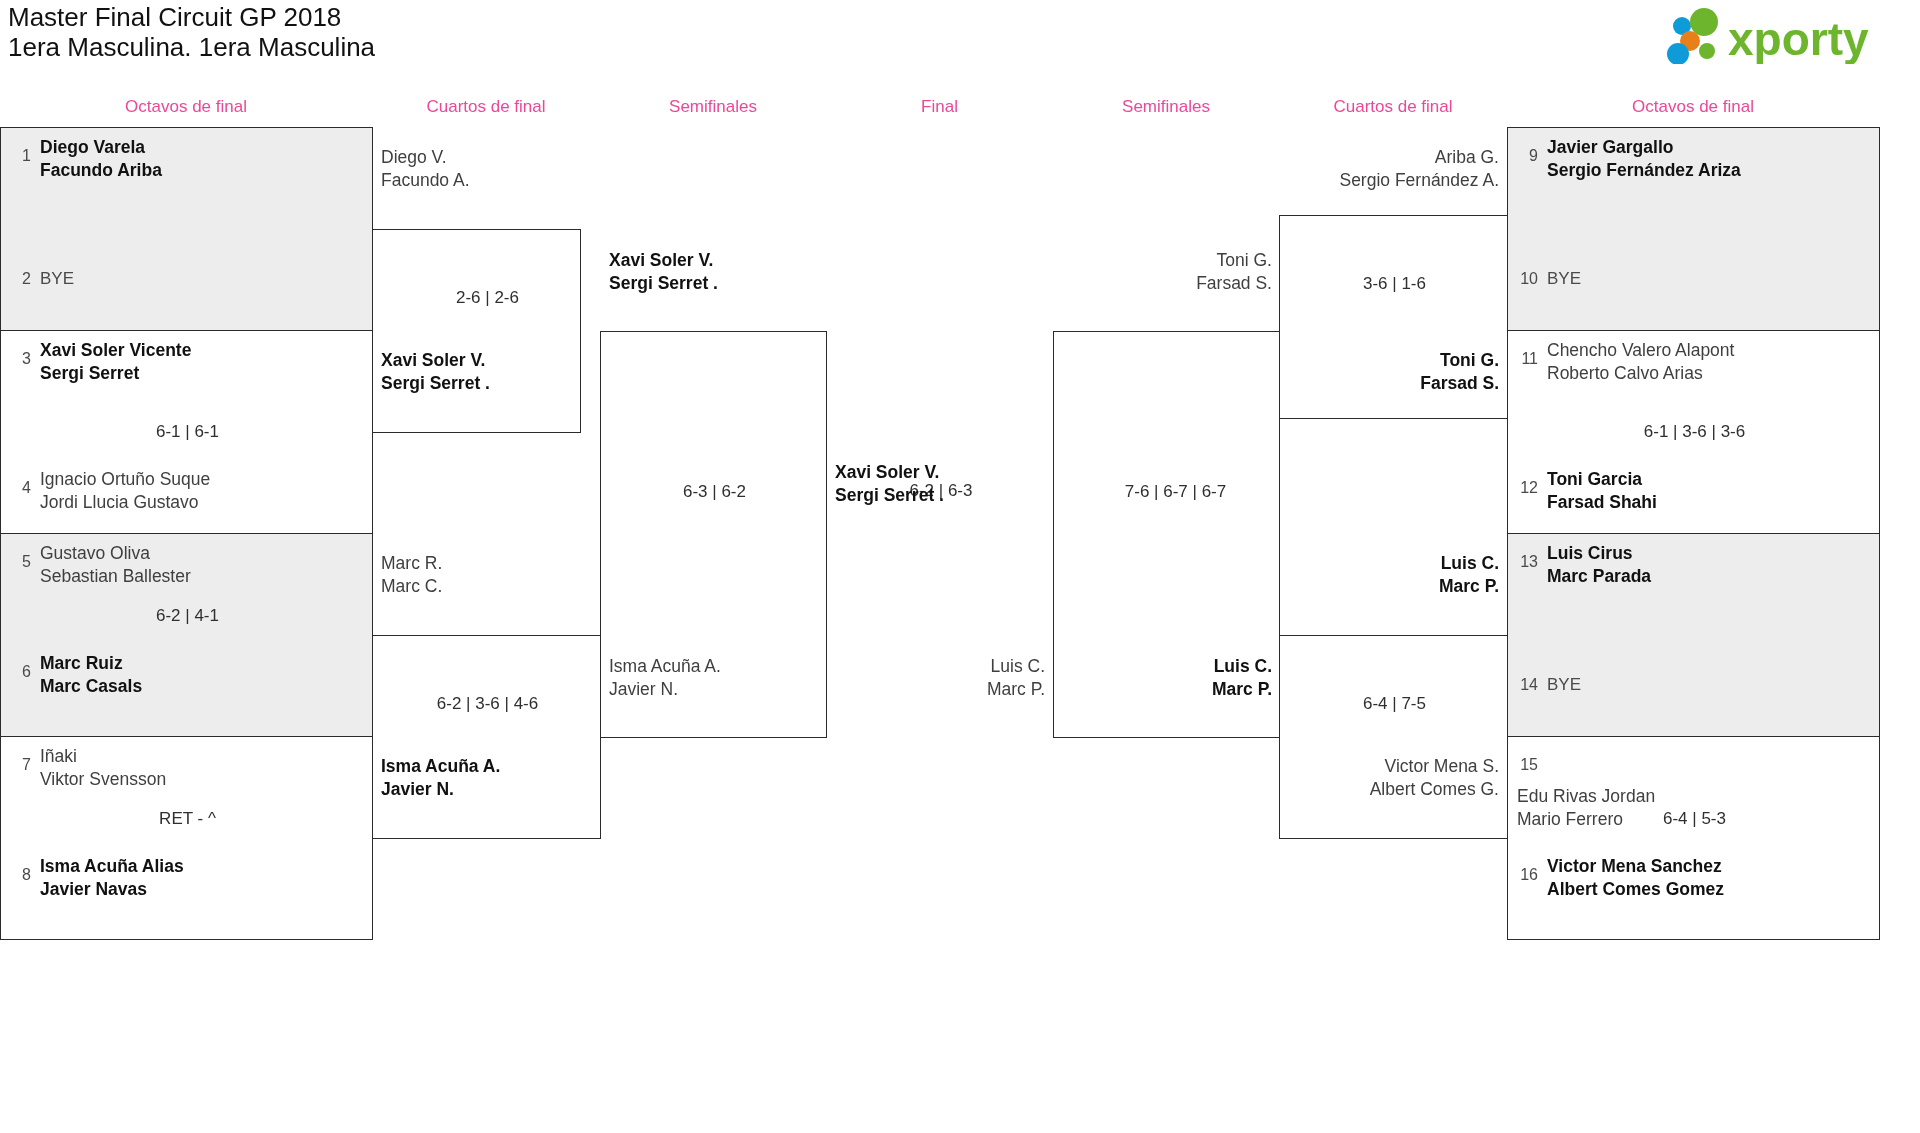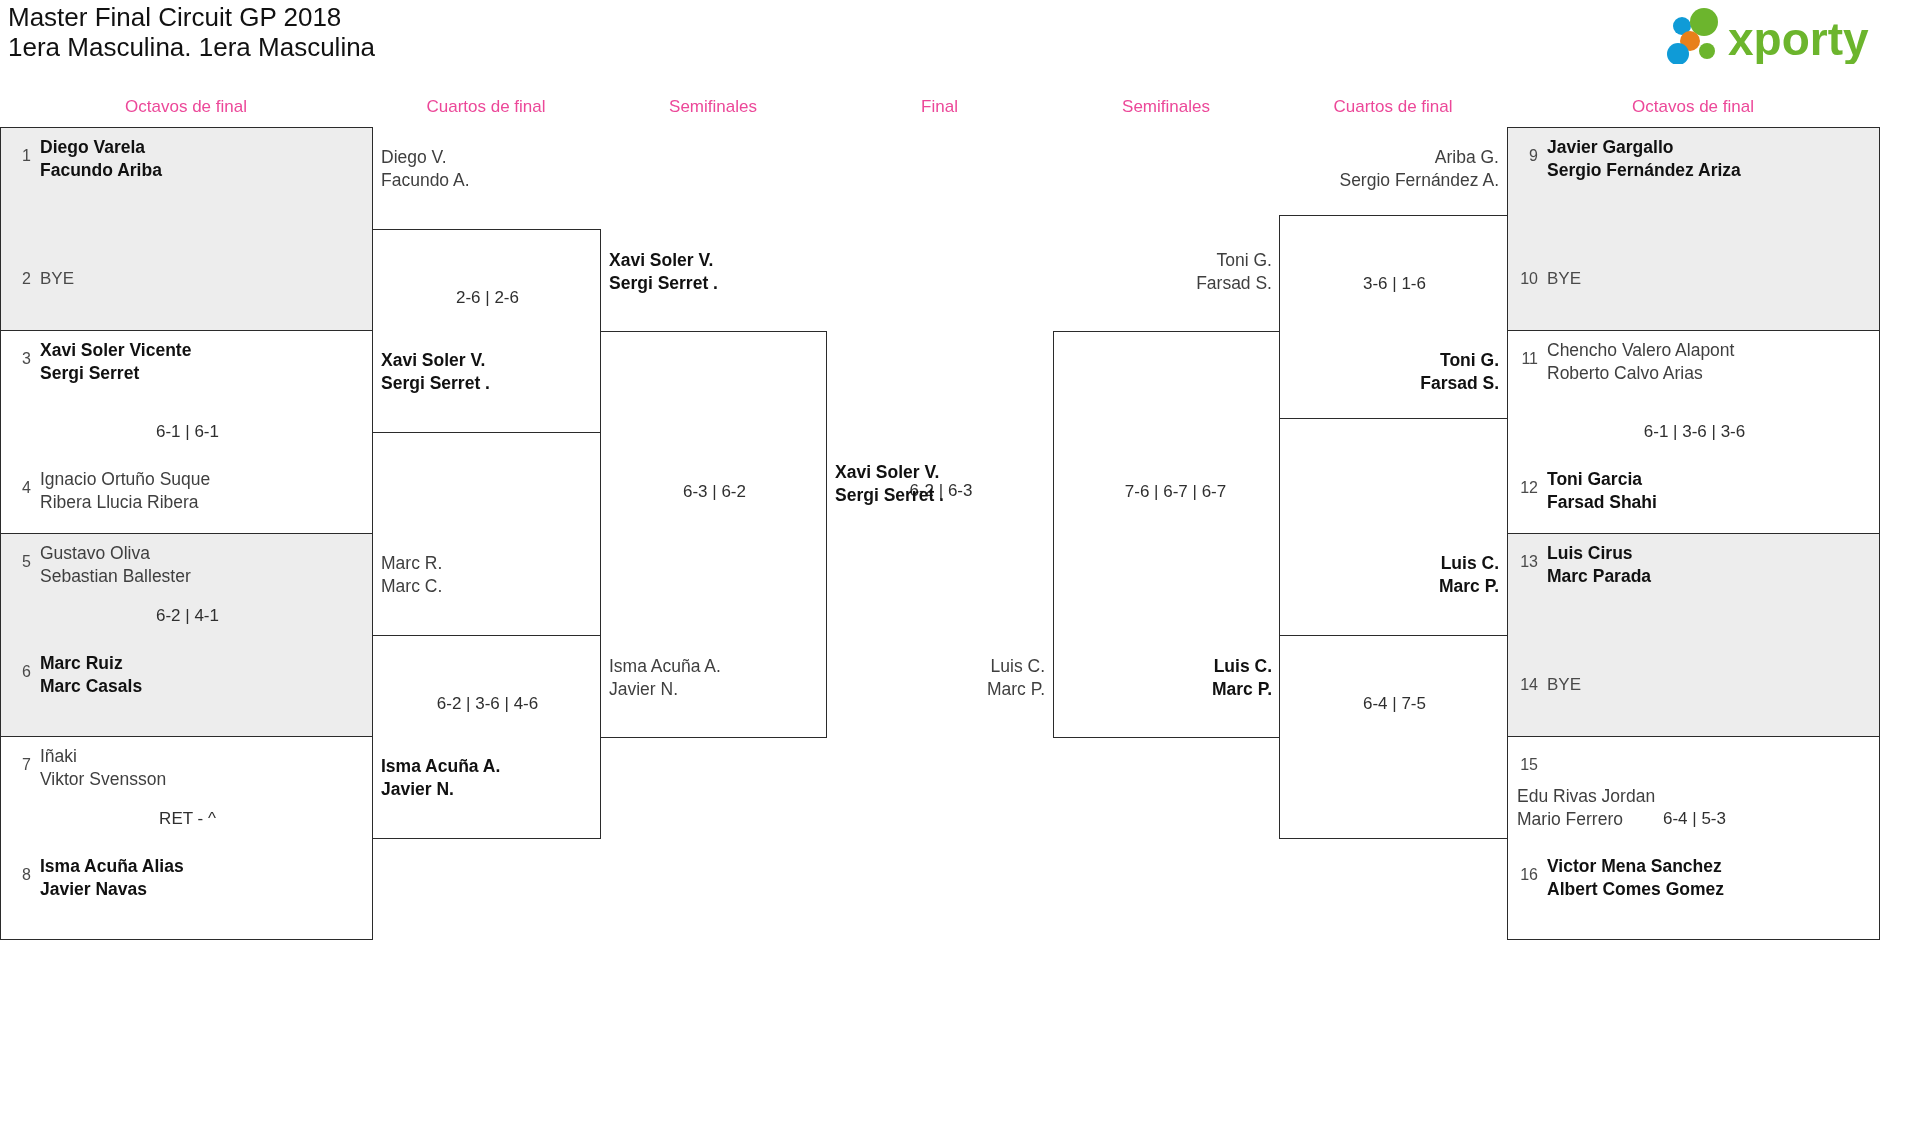--- a/index.html
+++ b/index.html
@@ -110,21 +110,21 @@
       <div class="seed-names">
         <div class="nm win">Xavi Soler Vicente</div>
         <div class="nm win">Sergi Serret</div>
       </div>
     </div>
     <div class="score" style="left:0px;top:91px;width:373px;">6-1 | 6-1</div>
     <div class="seed" style="left:0px;top:137px;">
       <div class="seed-num">4</div>
       <div class="seed-names">
         <div class="nm lose">Ignacio Ortuño Suque</div>
-        <div class="nm lose">Ribera Llucia Ribera</div>
+        <div class="nm lose">Jordi Llucia Gustavo</div>
       </div>
     </div>
   </div>
 
   <div class="mbox shade" style="left:0px;top:533px;width:373px;height:204px;">
     <div class="seed" style="left:0px;top:8px;">
       <div class="seed-num">5</div>
       <div class="seed-names">
         <div class="nm lose">Gustavo Oliva</div>
         <div class="nm lose">Sebastian Ballester</div>
@@ -151,21 +151,21 @@
     <div class="score" style="left:0px;top:72px;width:373px;">RET - ^</div>
     <div class="seed" style="left:0px;top:118px;">
       <div class="seed-num">8</div>
       <div class="seed-names">
         <div class="nm win">Isma Acuña Alias</div>
         <div class="nm win">Javier Navas</div>
       </div>
     </div>
   </div>
 
-  <div class="mbox plain" style="left:372px;top:229px;width:229px;height:204px;">
+  <div class="mbox plain" style="left:372px;top:229px;width:209px;height:204px;">
     <div class="score" style="left:0px;top:58px;width:229px;">2-6 | 2-6</div>
   </div>
   <div class="adv" style="left:381px;top:146px;">
     <div class="nm lose">Diego V.</div>
     <div class="nm lose">Facundo A.</div>
   </div>
   <div class="adv" style="left:381px;top:349px;">
     <div class="nm win">Xavi Soler V.</div>
     <div class="nm win">Sergi Serret .</div>
   </div>
@@ -230,20 +230,24 @@
     <div class="nm win">Farsad S.</div>
   </div>
 
   <div class="mbox plain" style="left:1279px;top:635px;width:229px;height:204px;">
     <div class="score" style="left:0px;top:58px;width:229px;">6-4 | 7-5</div>
   </div>
   <div class="adv right-al" style="left:1279px;width:220px;top:552px;">
     <div class="nm win">Luis C.</div>
     <div class="nm win">Marc P.</div>
   </div>
+  <div class="adv right-al" style="left:1279px;width:220px;top:755px;">
+    <div class="nm lose">Victor Mena S.</div>
+    <div class="nm lose">Albert Comes G.</div>
+  </div>
 
   <div class="mbox shade" style="left:1507px;top:127px;width:373px;height:204px;">
     <div class="seed" style="left:0px;top:8px;">
       <div class="seed-num">9</div>
       <div class="seed-names">
         <div class="nm win">Javier Gargallo</div>
         <div class="nm win">Sergio Fernández Ariza</div>
       </div>
     </div>
     <div class="seed byerow" style="left:0px;top:141px;">

